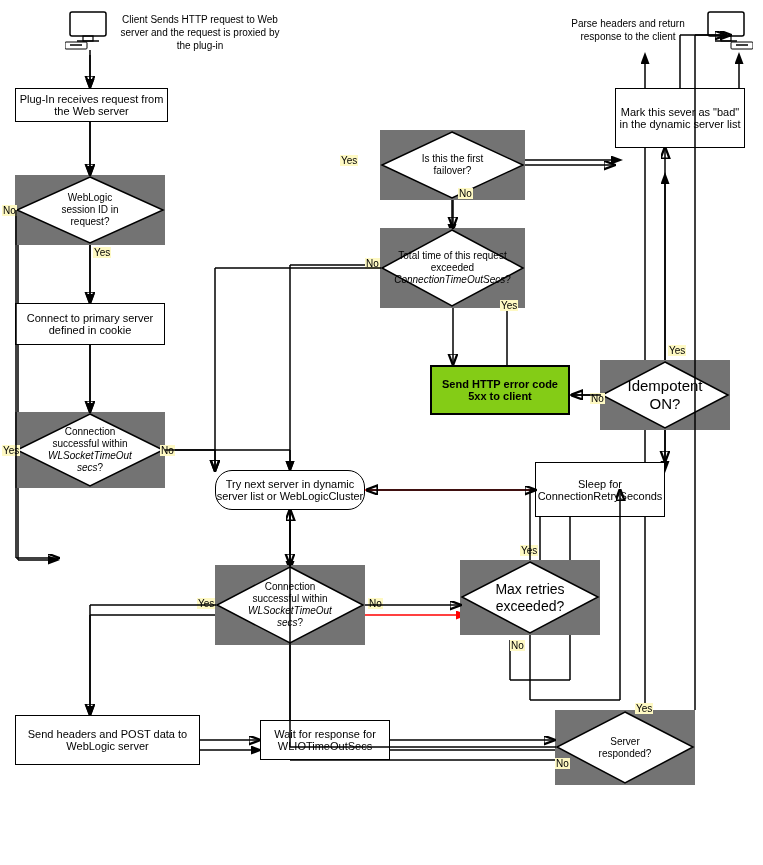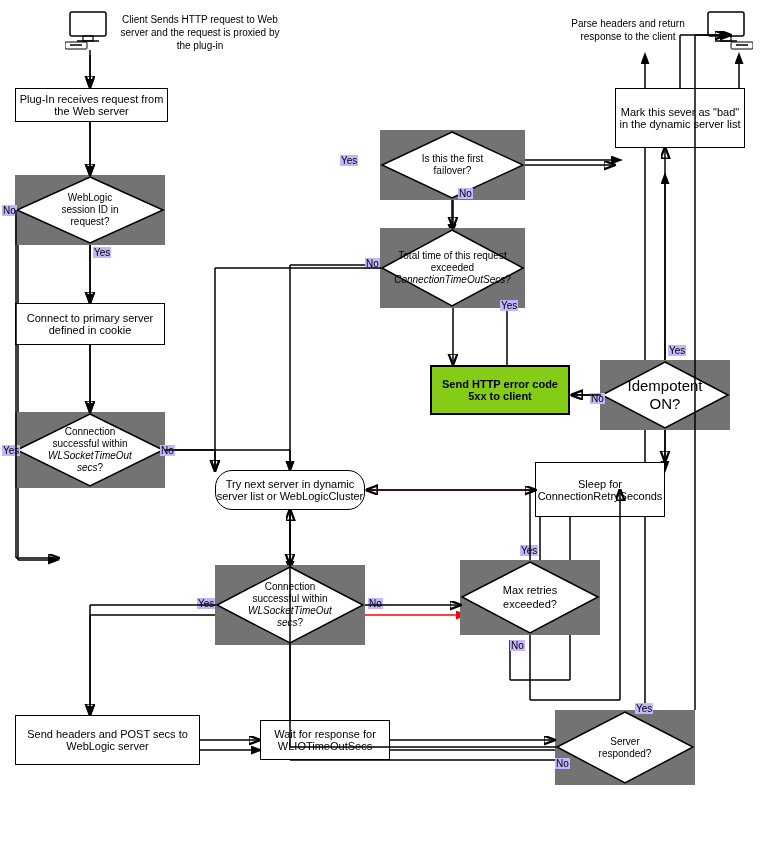--- a/index.html
+++ b/index.html
@@ -52,21 +52,21 @@
     .arrows-svg {
       position: absolute;
       top: 0; left: 0;
       width: 763px;
       height: 865px;
       pointer-events: none;
     }
     .label {
       position: absolute;
       font-size: 10px;
-      background: #c4b5fd;
+      background: #fef9c3;
       padding: 0 1px;
     }
     .computer-icon {
       position: absolute;
     }
     line, path, polyline {
       stroke: #000;
       stroke-width: 1.5;
       fill: none;
     }
@@ -281,29 +281,29 @@
   </div>
 
   <div class="label" style="left:197px; top:598px;">Yes</div>
 
   <div class="label" style="left:368px; top:598px;">No</div>
 
   <div class="shape diamond" style="left:460px; top:560px; width:140px; height:75px;">
     <svg width="140" height="75" style="position:absolute;top:0;left:0;">
       <polygon points="70,2 138,37 70,73 2,37" fill="white" stroke="black" stroke-width="1.5"></polygon>
     </svg>
-    <span class="diamond-text" style="position:relative;z-index:1;font-size:11px;">Max retries<br>exceeded?</span>
+    <span class="diamond-text" style="position:relative;z-index:1;font-size:14px;">Max retries<br>exceeded?</span>
   </div>
 
   <div class="label" style="left:520px; top:545px;">Yes</div>
 
   <div class="label" style="left:510px; top:640px;">No</div>
 
   <div class="shape rect" style="left:15px; top:715px; width:185px; height:50px;">
-    <span>Send headers and POST secs to WebLogic server</span>
+    <span>Send headers and POST data to WebLogic server</span>
   </div>
 
   <div class="shape rect" style="left:260px; top:720px; width:130px; height:40px;">
     <span>Wait for response for WLIOTimeOutSecs</span>
   </div>
 
   <div class="shape diamond" style="left:555px; top:710px; width:140px; height:75px;">
     <svg width="140" height="75" style="position:absolute;top:0;left:0;">
       <polygon points="70,2 138,37 70,73 2,37" fill="white" stroke="black" stroke-width="1.5"></polygon>
     </svg>

